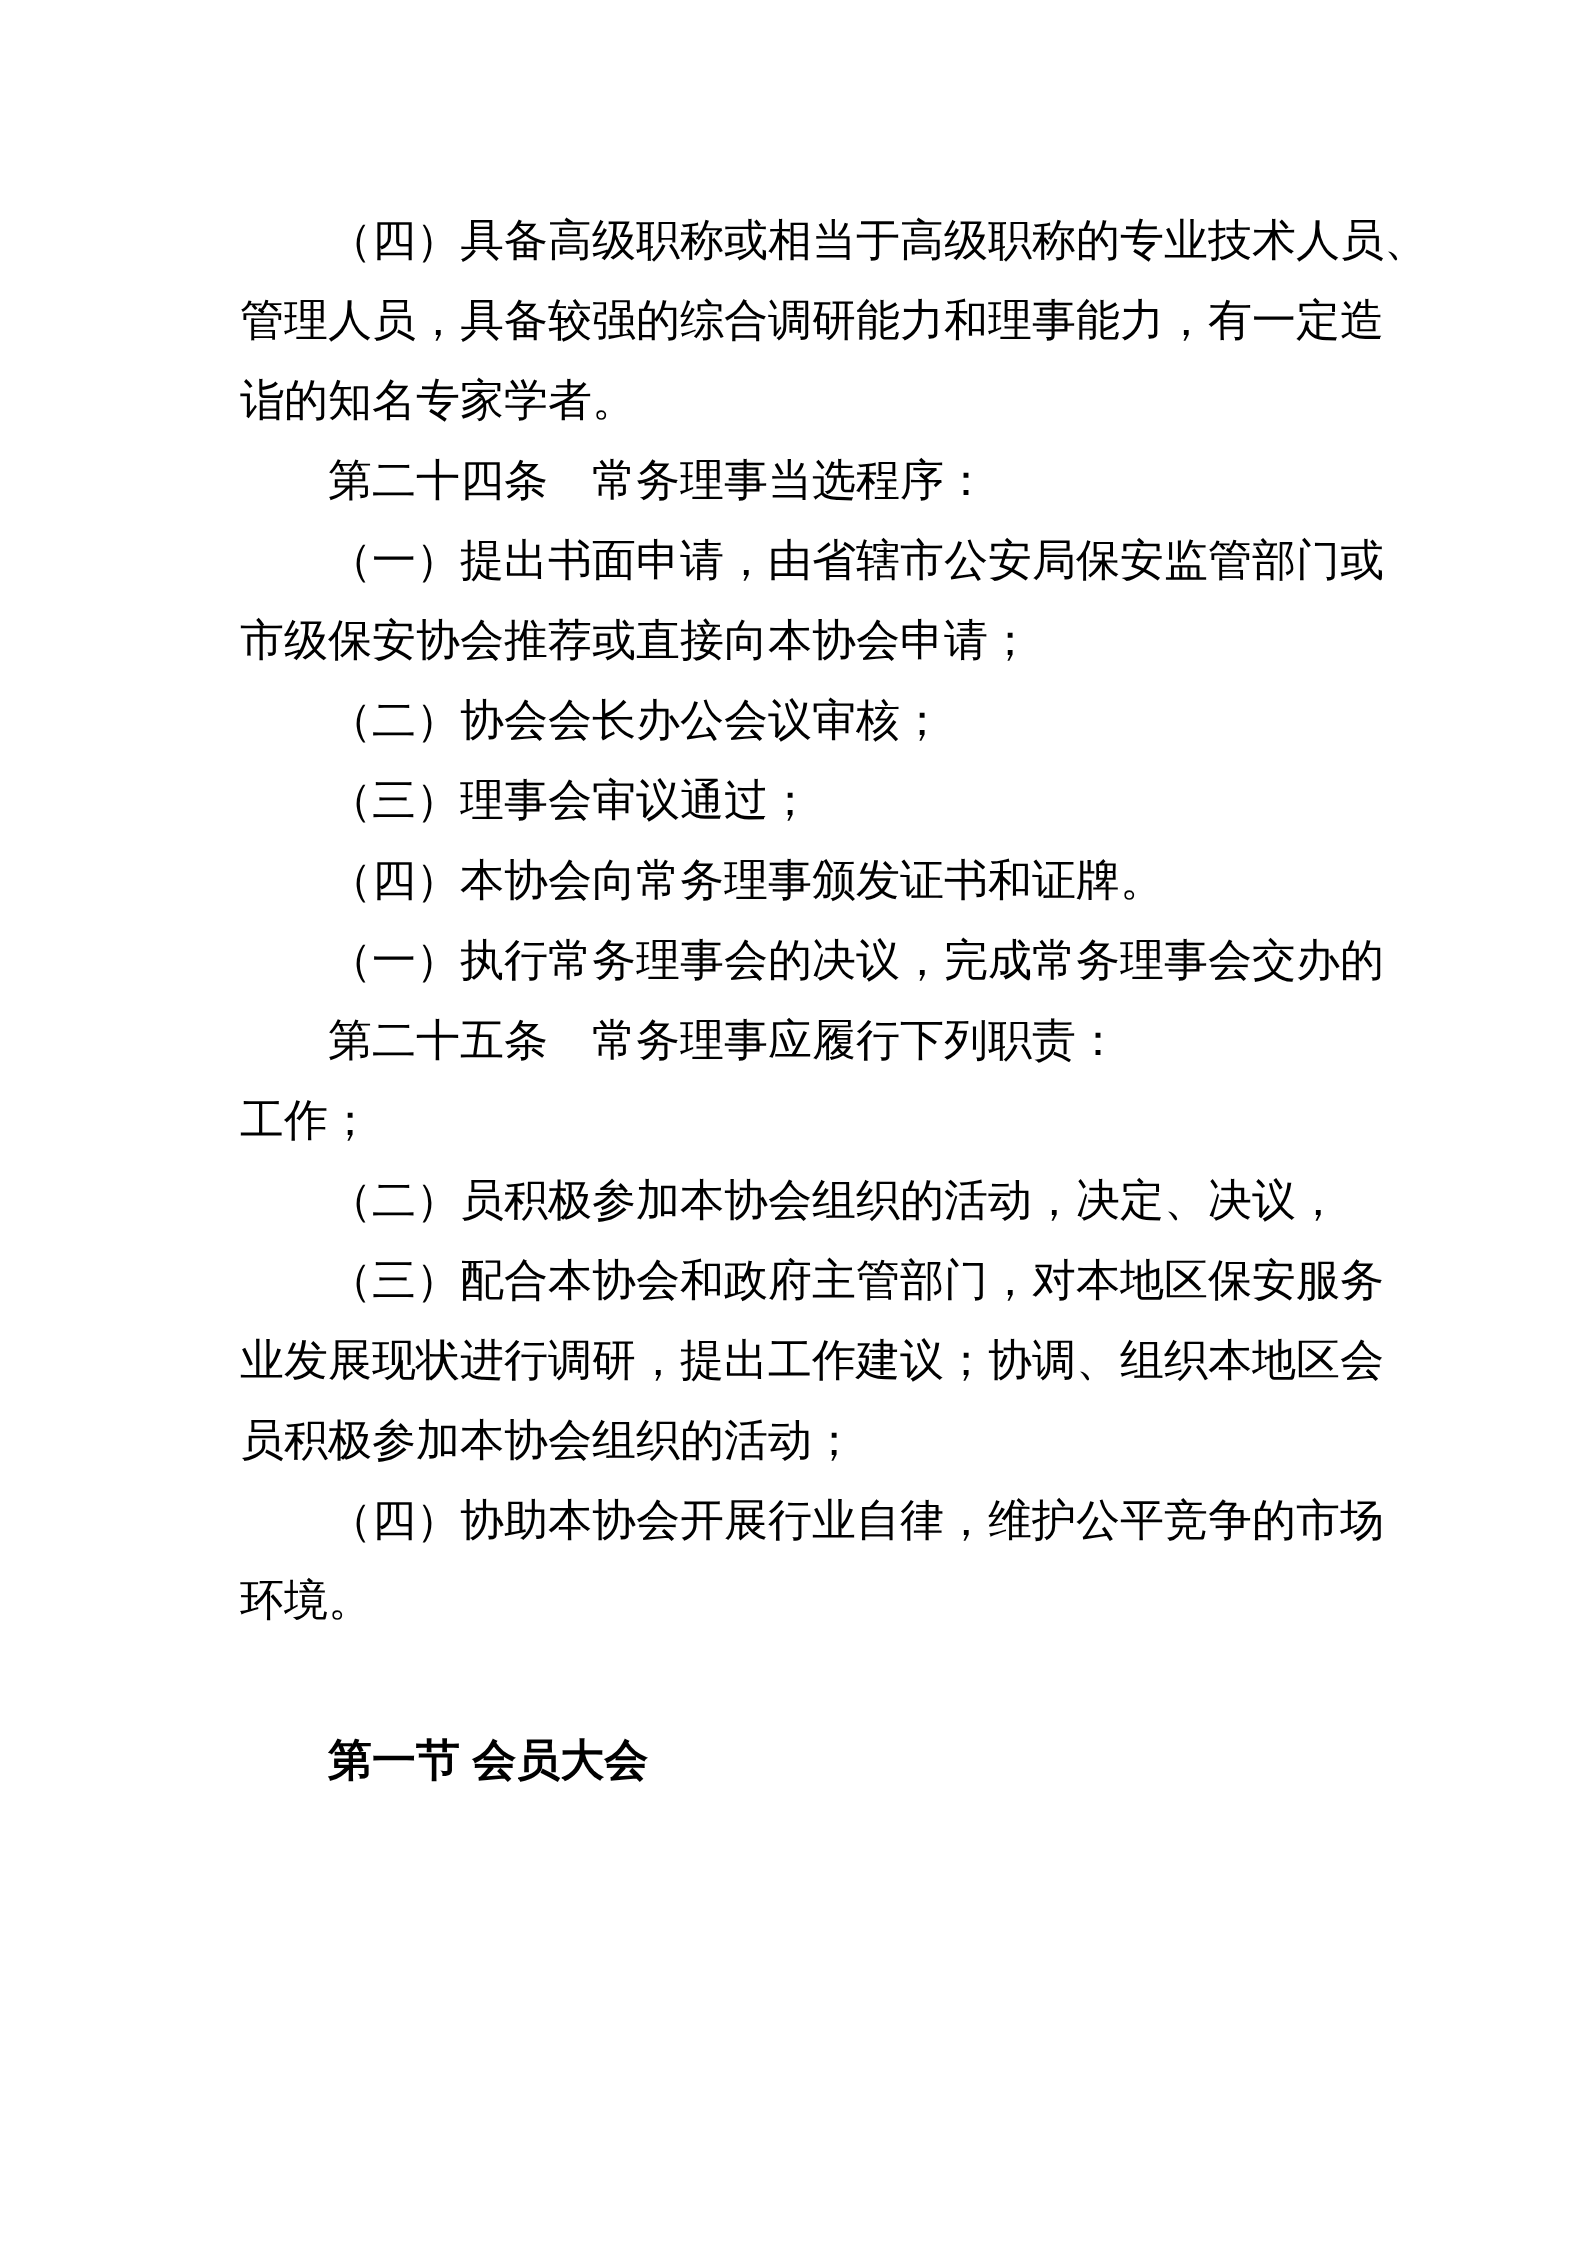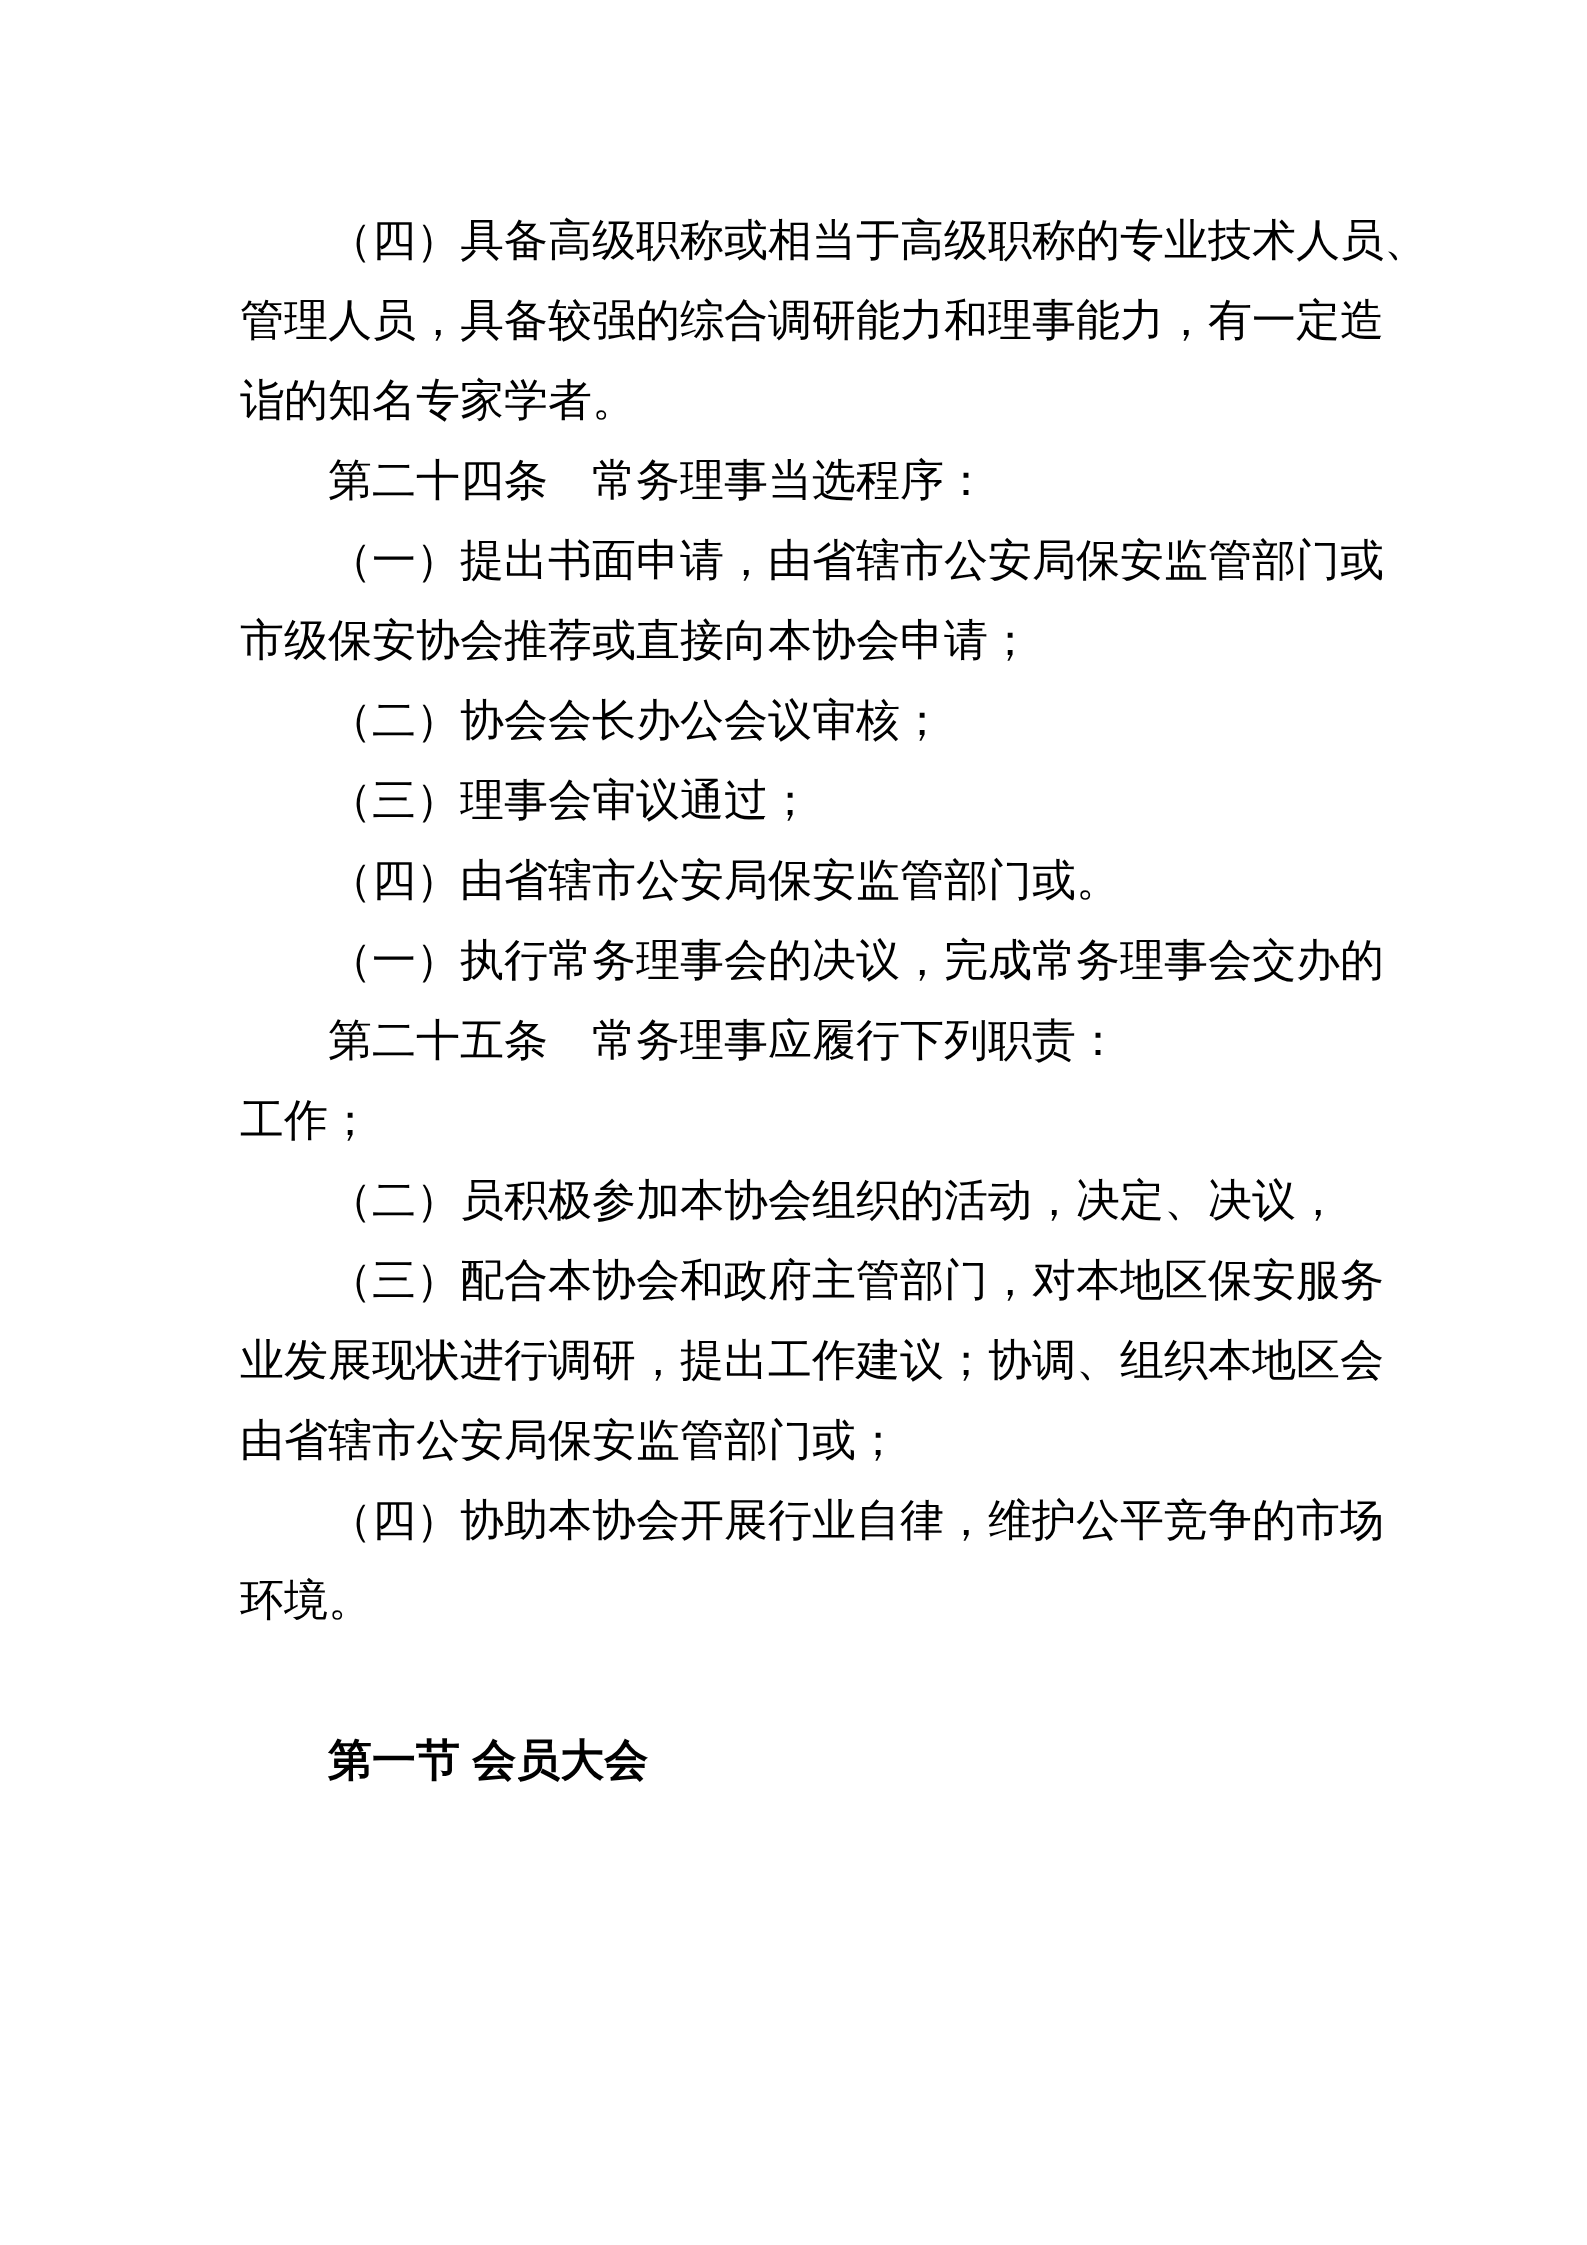--- a/index.html
+++ b/index.html
@@ -49,30 +49,30 @@
     <div class="line indent">（四）具备高级职称或相当于高级职称的专业技术人员、</div>
     <div class="line">管理人员，具备较强的综合调研能力和理事能力，有一定造</div>
     <div class="line">诣的知名专家学者。</div>
 
     <div class="line indent"><span class="b">第二十四条</span><span>　常务理事当选程序：</span></div>
 
     <div class="line indent">（一）提出书面申请，由省辖市公安局保安监管部门或</div>
     <div class="line">市级保安协会推荐或直接向本协会申请；</div>
     <div class="line indent">（二）协会会长办公会议审核；</div>
     <div class="line indent">（三）理事会审议通过；</div>
-    <div class="line indent">（四）由省辖市公安局保安监管部门或。</div>
+    <div class="line indent">（四）本协会向常务理事颁发证书和证牌。</div>
 
     <div class="line indent">（一）执行常务理事会的决议，完成常务理事会交办的</div>
 
     <div class="line indent"><span class="b">第二十五条</span><span>　常务理事应履行下列职责：</span></div>
     <div class="line">工作；</div>
     <div class="line indent">（二）员积极参加本协会组织的活动，决定、决议，</div>
     <div class="line indent">（三）配合本协会和政府主管部门，对本地区保安服务</div>
     <div class="line">业发展现状进行调研，提出工作建议；协调、组织本地区会</div>
-    <div class="line">由省辖市公安局保安监管部门或；</div>
+    <div class="line">员积极参加本协会组织的活动；</div>
     <div class="line indent">（四）协助本协会开展行业自律，维护公平竞争的市场</div>
     <div class="line">环境。</div>
 
 
     <div class="line section">第一节 会员大会</div>
 
   </div>
 </div>
 
 </body></html>

